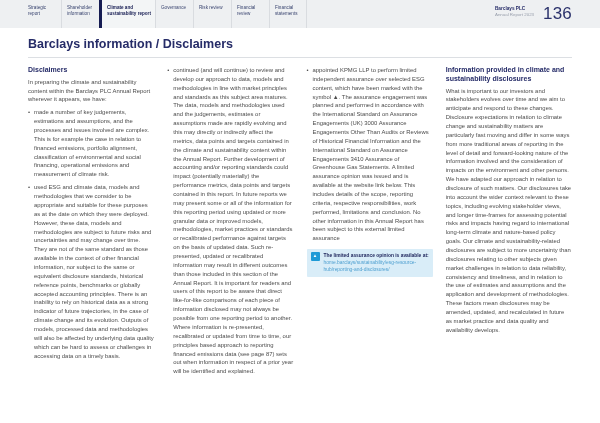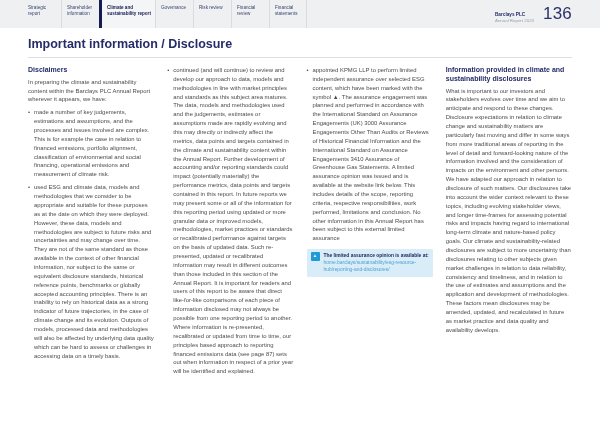--- a/index.html
+++ b/index.html
@@ -38,21 +38,21 @@
     color: #161c52;
     width: 56px;
     background: #f3f5f6;
   }
   .header-right {
     position: absolute;
     right: 28px;
     top: 4px;
     display: flex;
     gap: 9px;
-    align-items: flex-end;
+    align-items: flex-start;
   }
   .brand { font-size: 4.4px; line-height: 1.35; color: #9aa0ad; text-align: left; padding-top: 2px; }
   .brand .brand-name { display: block; color: #262c68; font-weight: bold; font-size: 4.7px; }
   .page-num { font-size: 17px; font-weight: 500; color: #2a316b; letter-spacing: 0.2px; }
   
   .page-title {
     margin: 9px 28px 0 28px;
     font-size: 12.5px;
     font-weight: bold;
     color: #262c68;
@@ -115,21 +115,21 @@
     </div>
   <div class="header-right">
     <div class="brand">
       <span class="brand-name">Barclays PLC</span>
       <span>Annual Report 2023</span>
     </div>
     <div class="page-num">136</div>
   </div>
 </div>
 
-<h1 class="page-title">Important information / Disclosure</h1>
+<h1 class="page-title">Barclays information / Disclaimers</h1>
 <hr class="title-rule">
 
 <div class="columns">
 
   <div class="col">
     <div class="col-heading">Disclaimers</div>
     <p class="intro">In preparing the climate and sustainability content within the Barclays PLC Annual Report wherever it appears, we have:</p>
     <ul class="bullets">
         <li>made a number of key judgements, estimations and assumptions, and the processes and issues involved are complex. This is for example the case in relation to financed emissions, portfolio alignment, classification of environmental and social financing, operational emissions and measurement of climate risk.</li>
         <li>used ESG and climate data, models and methodologies that we consider to be appropriate and suitable for these purposes as at the date on which they were deployed. However, these data, models and methodologies are subject to future risks and uncertainties and may change over time. They are not of the same standard as those available in the context of other financial information, nor subject to the same or equivalent disclosure standards, historical reference points, benchmarks or globally accepted accounting principles. There is an inability to rely on historical data as a strong indicator of future trajectories, in the case of climate change and its evolution. Outputs of models, processed data and methodologies will also be affected by underlying data quality which can be hard to assess or challenges in accessing data on a timely basis.</li>

